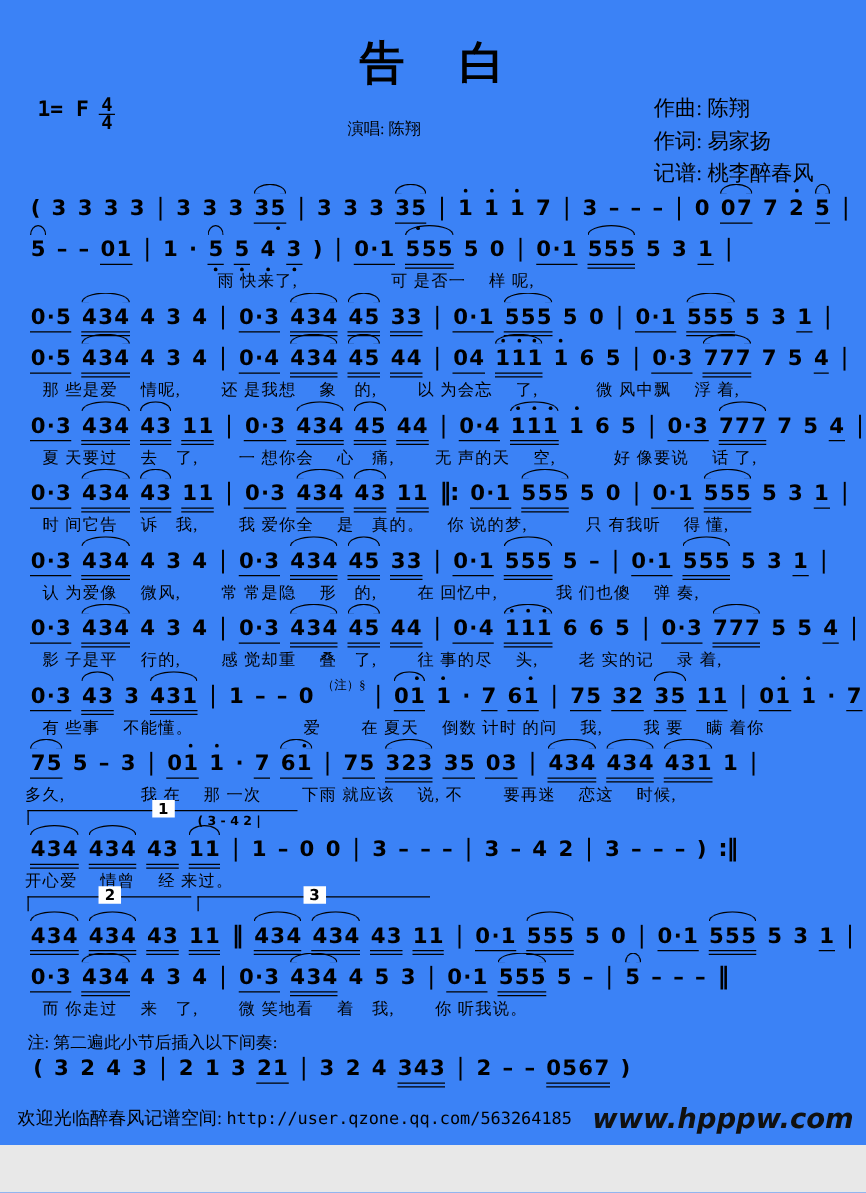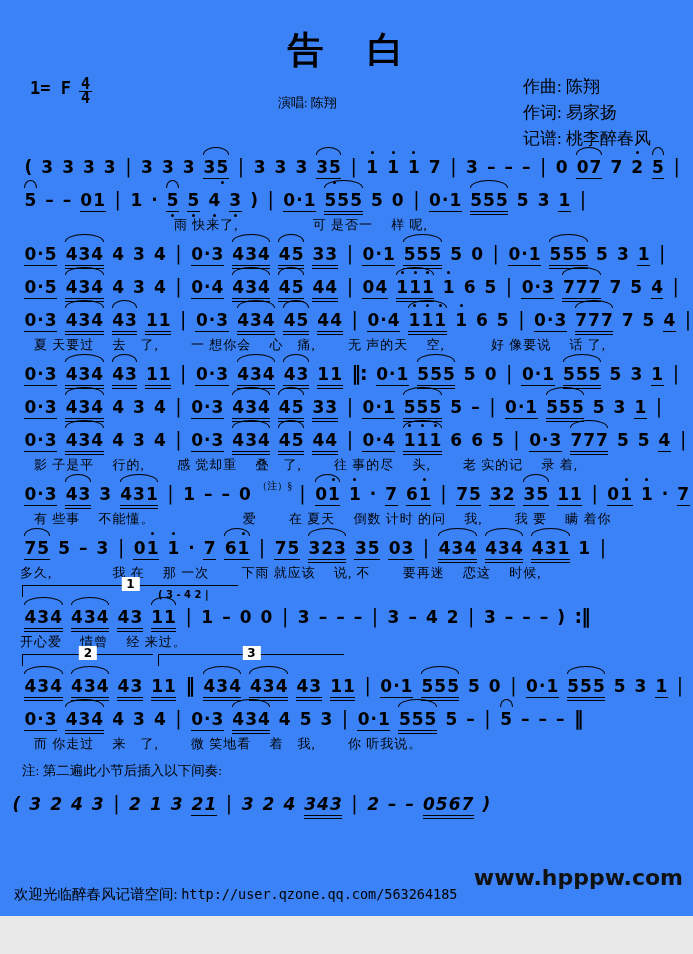--- a/index.html
+++ b/index.html
@@ -60,29 +60,29 @@
   .volta .vlabel{
     position:absolute;top:-9px;left:50%;transform:translateX(-50%);
     background:#fff;padding:0 5px;font-size:12px;font-weight:bold;
     font-family:"DejaVu Sans",sans-serif;
   }
   .above-notes{
     position:absolute;top:8px;font-family:"DejaVu Sans",sans-serif;
     font-weight:bold;font-size:10px;
   }
   
-  .note-line{font-size:13.5px;margin:10px 0 12px 14px;}
-  .interlude{font-style:italic;}
+  .note-line{font-size:13.5px;margin:10px 0 0 14px;}
+  .interlude{margin-left:14px;}
   .footer{position:absolute;left:0;right:0;bottom:8px;height:30px;text-align:right;}
   .site{position:absolute;left:14px;bottom:4px;font-size:14.5px;
     font-family:"Liberation Serif",serif;}
   .site .url{font-family:"DejaVu Sans Mono",monospace;font-size:13.5px;}
   .watermark{
-    position:absolute;right:10px;bottom:18px;font-size:22px;font-weight:bold;
-    font-family:"DejaVu Sans",sans-serif;letter-spacing:0px;color:#111;
+    position:absolute;right:10px;bottom:0;font-size:22px;font-weight:bold;
+    font-style:italic;font-family:"DejaVu Sans",sans-serif;letter-spacing:0px;color:#111;
   }
 </style>
 </head>
 <body>
 
 <div class="page">
 
   <div class="title">告　白</div>
 
   <div class="head-row">
@@ -107,30 +107,33 @@
       </div>
       <div class="system">
         <div class="notes"><span class="tok arc"><span class="ch">5</span></span><span class="tok"><span class="ch">–</span></span><span class="tok"><span class="ch">–</span></span><span class="tok u1"><span class="ch">0</span><span class="ch">1</span></span><span class="bar">|</span><span class="tok"><span class="ch">1</span></span><span class="tok"><span class="ch">·</span></span><span class="tok u1 arc"><span class="ch lo">5</span></span><span class="tok u1"><span class="ch lo">5</span></span><span class="tok"><span class="ch lo">4</span></span><span class="tok u1"><span class="ch lo">3</span></span><span class="tok"><span class="ch">)</span></span><span class="bar">|</span><span class="tok u1"><span class="ch">0</span><span class="ch">·</span><span class="ch">1</span></span><span class="tok u2 arc"><span class="ch">5</span><span class="ch">5</span><span class="ch">5</span></span><span class="tok"><span class="ch">5</span></span><span class="tok"><span class="ch">0</span></span><span class="bar">|</span><span class="tok u1"><span class="ch">0</span><span class="ch">·</span><span class="ch">1</span></span><span class="tok u2 arc"><span class="ch">5</span><span class="ch">5</span><span class="ch">5</span></span><span class="tok"><span class="ch">5</span></span><span class="tok"><span class="ch">3</span></span><span class="tok u1"><span class="ch">1</span></span><span class="bar">|</span></div>
         <div class="lyrics">　　　　　　　　　　　雨 快来了,　　　　　 可 是否一　 样 呢,</div>
       </div>
       <div class="system">
         <div class="notes"><span class="tok u1"><span class="ch">0</span><span class="ch">·</span><span class="ch">5</span></span><span class="tok u2 arc"><span class="ch">4</span><span class="ch">3</span><span class="ch">4</span></span><span class="tok"><span class="ch">4</span></span><span class="tok"><span class="ch">3</span></span><span class="tok"><span class="ch">4</span></span><span class="bar">|</span><span class="tok u1"><span class="ch">0</span><span class="ch">·</span><span class="ch">3</span></span><span class="tok u2 arc"><span class="ch">4</span><span class="ch">3</span><span class="ch">4</span></span><span class="tok u2 arc"><span class="ch">4</span><span class="ch">5</span></span><span class="tok u2"><span class="ch">3</span><span class="ch">3</span></span><span class="bar">|</span><span class="tok u1"><span class="ch">0</span><span class="ch">·</span><span class="ch">1</span></span><span class="tok u2 arc"><span class="ch">5</span><span class="ch">5</span><span class="ch">5</span></span><span class="tok"><span class="ch">5</span></span><span class="tok"><span class="ch">0</span></span><span class="bar">|</span><span class="tok u1"><span class="ch">0</span><span class="ch">·</span><span class="ch">1</span></span><span class="tok u2 arc"><span class="ch">5</span><span class="ch">5</span><span class="ch">5</span></span><span class="tok"><span class="ch">5</span></span><span class="tok"><span class="ch">3</span></span><span class="tok u1"><span class="ch">1</span></span><span class="bar">|</span></div>
       </div>
       <div class="system">
         <div class="notes"><span class="tok u1"><span class="ch">0</span><span class="ch">·</span><span class="ch">5</span></span><span class="tok u2 arc"><span class="ch">4</span><span class="ch">3</span><span class="ch">4</span></span><span class="tok"><span class="ch">4</span></span><span class="tok"><span class="ch">3</span></span><span class="tok"><span class="ch">4</span></span><span class="bar">|</span><span class="tok u1"><span class="ch">0</span><span class="ch">·</span><span class="ch">4</span></span><span class="tok u2 arc"><span class="ch">4</span><span class="ch">3</span><span class="ch">4</span></span><span class="tok u2 arc"><span class="ch">4</span><span class="ch">5</span></span><span class="tok u2"><span class="ch">4</span><span class="ch">4</span></span><span class="bar">|</span><span class="tok u1"><span class="ch">0</span><span class="ch">4</span></span><span class="tok u2 arc"><span class="ch hi">1</span><span class="ch hi">1</span><span class="ch hi">1</span></span><span class="tok"><span class="ch hi">1</span></span><span class="tok"><span class="ch">6</span></span><span class="tok"><span class="ch">5</span></span><span class="bar">|</span><span class="tok u1"><span class="ch">0</span><span class="ch">·</span><span class="ch">3</span></span><span class="tok u2 arc"><span class="ch">7</span><span class="ch">7</span><span class="ch">7</span></span><span class="tok"><span class="ch">7</span></span><span class="tok"><span class="ch">5</span></span><span class="tok u1"><span class="ch">4</span></span><span class="bar">|</span></div>
+        <div class="lyrics">　那 些是爱　 情呢,　　 还 是我想　 象　的,　　 以 为会忘　 了,　　　 微 风中飘　 浮 着,</div>
       </div>
       <div class="system">
         <div class="notes"><span class="tok u1"><span class="ch">0</span><span class="ch">·</span><span class="ch">3</span></span><span class="tok u2 arc"><span class="ch">4</span><span class="ch">3</span><span class="ch">4</span></span><span class="tok u2 arc"><span class="ch">4</span><span class="ch">3</span></span><span class="tok u2"><span class="ch">1</span><span class="ch">1</span></span><span class="bar">|</span><span class="tok u1"><span class="ch">0</span><span class="ch">·</span><span class="ch">3</span></span><span class="tok u2 arc"><span class="ch">4</span><span class="ch">3</span><span class="ch">4</span></span><span class="tok u2 arc"><span class="ch">4</span><span class="ch">5</span></span><span class="tok u2"><span class="ch">4</span><span class="ch">4</span></span><span class="bar">|</span><span class="tok u1"><span class="ch">0</span><span class="ch">·</span><span class="ch">4</span></span><span class="tok u2 arc"><span class="ch hi">1</span><span class="ch hi">1</span><span class="ch hi">1</span></span><span class="tok"><span class="ch hi">1</span></span><span class="tok"><span class="ch">6</span></span><span class="tok"><span class="ch">5</span></span><span class="bar">|</span><span class="tok u1"><span class="ch">0</span><span class="ch">·</span><span class="ch">3</span></span><span class="tok u2 arc"><span class="ch">7</span><span class="ch">7</span><span class="ch">7</span></span><span class="tok"><span class="ch">7</span></span><span class="tok"><span class="ch">5</span></span><span class="tok u1"><span class="ch">4</span></span><span class="bar">|</span></div>
         <div class="lyrics">　夏 天要过　 去　了,　　 一 想你会　 心　痛,　　 无 声的天　 空,　　　 好 像要说　 话 了,</div>
       </div>
       <div class="system">
         <div class="notes"><span class="tok u1"><span class="ch">0</span><span class="ch">·</span><span class="ch">3</span></span><span class="tok u2 arc"><span class="ch">4</span><span class="ch">3</span><span class="ch">4</span></span><span class="tok u2 arc"><span class="ch">4</span><span class="ch">3</span></span><span class="tok u2"><span class="ch">1</span><span class="ch">1</span></span><span class="bar">|</span><span class="tok u1"><span class="ch">0</span><span class="ch">·</span><span class="ch">3</span></span><span class="tok u2 arc"><span class="ch">4</span><span class="ch">3</span><span class="ch">4</span></span><span class="tok u2 arc"><span class="ch">4</span><span class="ch">3</span></span><span class="tok u2"><span class="ch">1</span><span class="ch">1</span></span><span class="bar rep">‖:</span><span class="tok u1"><span class="ch">0</span><span class="ch">·</span><span class="ch">1</span></span><span class="tok u2 arc"><span class="ch">5</span><span class="ch">5</span><span class="ch">5</span></span><span class="tok"><span class="ch">5</span></span><span class="tok"><span class="ch">0</span></span><span class="bar">|</span><span class="tok u1"><span class="ch">0</span><span class="ch">·</span><span class="ch">1</span></span><span class="tok u2 arc"><span class="ch">5</span><span class="ch">5</span><span class="ch">5</span></span><span class="tok"><span class="ch">5</span></span><span class="tok"><span class="ch">3</span></span><span class="tok u1"><span class="ch">1</span></span><span class="bar">|</span></div>
+        <div class="lyrics">　时 间它告　 诉　我,　　 我 爱你全　 是　真的。　 你 说的梦,　　　 只 有我听　 得 懂,</div>
       </div>
       <div class="system">
         <div class="notes"><span class="tok u1"><span class="ch">0</span><span class="ch">·</span><span class="ch">3</span></span><span class="tok u2 arc"><span class="ch">4</span><span class="ch">3</span><span class="ch">4</span></span><span class="tok"><span class="ch">4</span></span><span class="tok"><span class="ch">3</span></span><span class="tok"><span class="ch">4</span></span><span class="bar">|</span><span class="tok u1"><span class="ch">0</span><span class="ch">·</span><span class="ch">3</span></span><span class="tok u2 arc"><span class="ch">4</span><span class="ch">3</span><span class="ch">4</span></span><span class="tok u2 arc"><span class="ch">4</span><span class="ch">5</span></span><span class="tok u2"><span class="ch">3</span><span class="ch">3</span></span><span class="bar">|</span><span class="tok u1"><span class="ch">0</span><span class="ch">·</span><span class="ch">1</span></span><span class="tok u2 arc"><span class="ch">5</span><span class="ch">5</span><span class="ch">5</span></span><span class="tok"><span class="ch">5</span></span><span class="tok"><span class="ch">–</span></span><span class="bar">|</span><span class="tok u1"><span class="ch">0</span><span class="ch">·</span><span class="ch">1</span></span><span class="tok u2 arc"><span class="ch">5</span><span class="ch">5</span><span class="ch">5</span></span><span class="tok"><span class="ch">5</span></span><span class="tok"><span class="ch">3</span></span><span class="tok u1"><span class="ch">1</span></span><span class="bar">|</span></div>
+        <div class="lyrics">　认 为爱像　 微风,　　 常 常是隐　 形　的,　　 在 回忆中,　　　 我 们也傻　 弹 奏,</div>
       </div>
       <div class="system">
         <div class="notes"><span class="tok u1"><span class="ch">0</span><span class="ch">·</span><span class="ch">3</span></span><span class="tok u2 arc"><span class="ch">4</span><span class="ch">3</span><span class="ch">4</span></span><span class="tok"><span class="ch">4</span></span><span class="tok"><span class="ch">3</span></span><span class="tok"><span class="ch">4</span></span><span class="bar">|</span><span class="tok u1"><span class="ch">0</span><span class="ch">·</span><span class="ch">3</span></span><span class="tok u2 arc"><span class="ch">4</span><span class="ch">3</span><span class="ch">4</span></span><span class="tok u2 arc"><span class="ch">4</span><span class="ch">5</span></span><span class="tok u2"><span class="ch">4</span><span class="ch">4</span></span><span class="bar">|</span><span class="tok u1"><span class="ch">0</span><span class="ch">·</span><span class="ch">4</span></span><span class="tok u2 arc"><span class="ch hi">1</span><span class="ch hi">1</span><span class="ch hi">1</span></span><span class="tok"><span class="ch">6</span></span><span class="tok"><span class="ch">6</span></span><span class="tok"><span class="ch">5</span></span><span class="bar">|</span><span class="tok u1"><span class="ch">0</span><span class="ch">·</span><span class="ch">3</span></span><span class="tok u2 arc"><span class="ch">7</span><span class="ch">7</span><span class="ch">7</span></span><span class="tok"><span class="ch">5</span></span><span class="tok"><span class="ch">5</span></span><span class="tok u1"><span class="ch">4</span></span><span class="bar">|</span></div>
         <div class="lyrics">　影 子是平　 行的,　　 感 觉却重　 叠　了,　　 往 事的尽　 头,　　 老 实的记　 录 着,</div>
       </div>
       <div class="system">
         <div class="notes"><span class="tok u1"><span class="ch">0</span><span class="ch">·</span><span class="ch">3</span></span><span class="tok u2 arc"><span class="ch">4</span><span class="ch">3</span></span><span class="tok"><span class="ch">3</span></span><span class="tok u2 arc"><span class="ch">4</span><span class="ch">3</span><span class="ch">1</span></span><span class="bar">|</span><span class="tok"><span class="ch">1</span></span><span class="tok"><span class="ch">–</span></span><span class="tok"><span class="ch">–</span></span><span class="tok"><span class="ch">0</span></span><span class="annot">（注）§</span><span class="bar">|</span><span class="tok u1 arc"><span class="ch">0</span><span class="ch hi">1</span></span><span class="tok"><span class="ch hi">1</span></span><span class="tok"><span class="ch">·</span></span><span class="tok u1"><span class="ch">7</span></span><span class="tok u1"><span class="ch">6</span><span class="ch hi">1</span></span><span class="bar">|</span><span class="tok u1"><span class="ch">7</span><span class="ch">5</span></span><span class="tok u1"><span class="ch">3</span><span class="ch">2</span></span><span class="tok u1 arc"><span class="ch">3</span><span class="ch">5</span></span><span class="tok u1"><span class="ch">1</span><span class="ch">1</span></span><span class="bar">|</span><span class="tok u1"><span class="ch">0</span><span class="ch hi">1</span></span><span class="tok"><span class="ch hi">1</span></span><span class="tok"><span class="ch">·</span></span><span class="tok u1"><span class="ch">7</span></span></div>
         <div class="lyrics">　有 些事　 不能懂。　　　　　　 爱　　 在 夏天　 倒数 计时 的问　 我,　　 我 要　 瞒 着你</div>
       </div>
       <div class="system">

